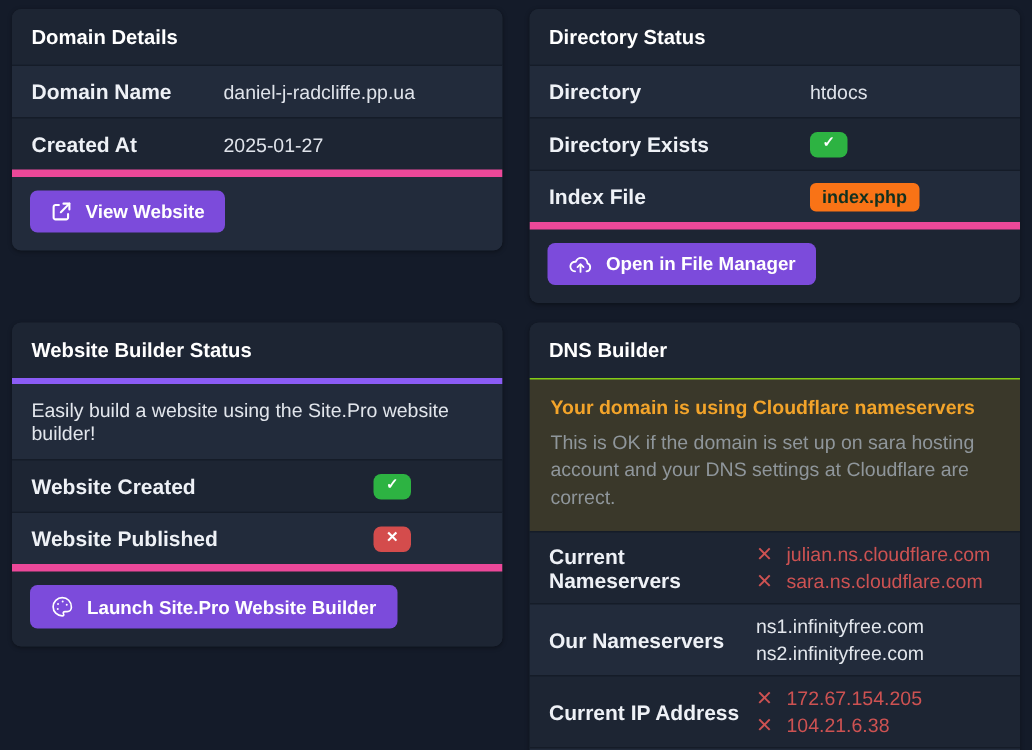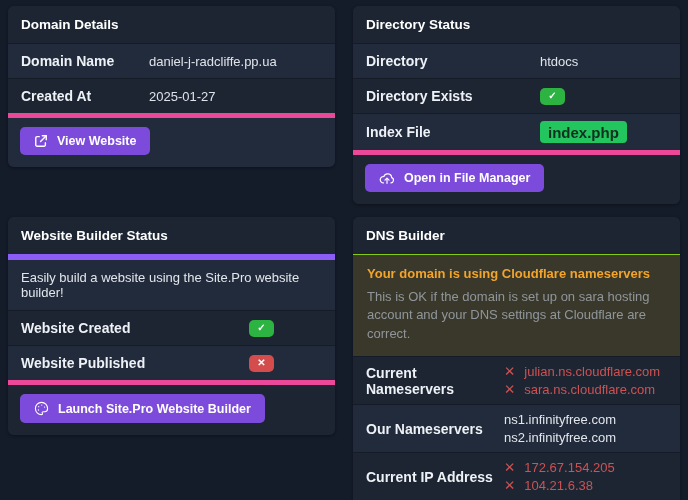--- a/index.html
+++ b/index.html
@@ -77,32 +77,32 @@
     justify-content:center;
     font-size:10px;
     font-weight:700;
     color:#ffffff;
     line-height:1;
   }
   .badge-green { background:#2db342; }
   .badge-red   { background:#d44c4c; }
   .pill {
     display:inline-block;
-    background:#22c55e;
+    background:#f97316;
     color:#11301f;
-    font-size:15px;
+    font-size:12px;
     font-weight:700;
     padding:2.5px 8px;
     border-radius:4px;
   }
   .desc-row {
     padding:10px 13px;
     font-size:13px;
     color:#e2e6ec;
-    border-top:6px solid #8b5cf6;
+    border-top:4px solid #8b5cf6;
   }
   .warning {
     background:#3a382a;
     border-top:1px solid #84cc16;
     padding:11px 14px 13px 14px;
   }
   .warning-title { color:#f3a42a; font-size:13px; font-weight:700; }
   .warning-body  { color:#8f969b; font-size:13px; line-height:1.42; margin-top:7px; }
   .vstack { display:flex; flex-direction:column; gap:3px; }
   .vline  { display:flex; align-items:center; gap:9px; font-size:13px; color:#e2e6ec; }

